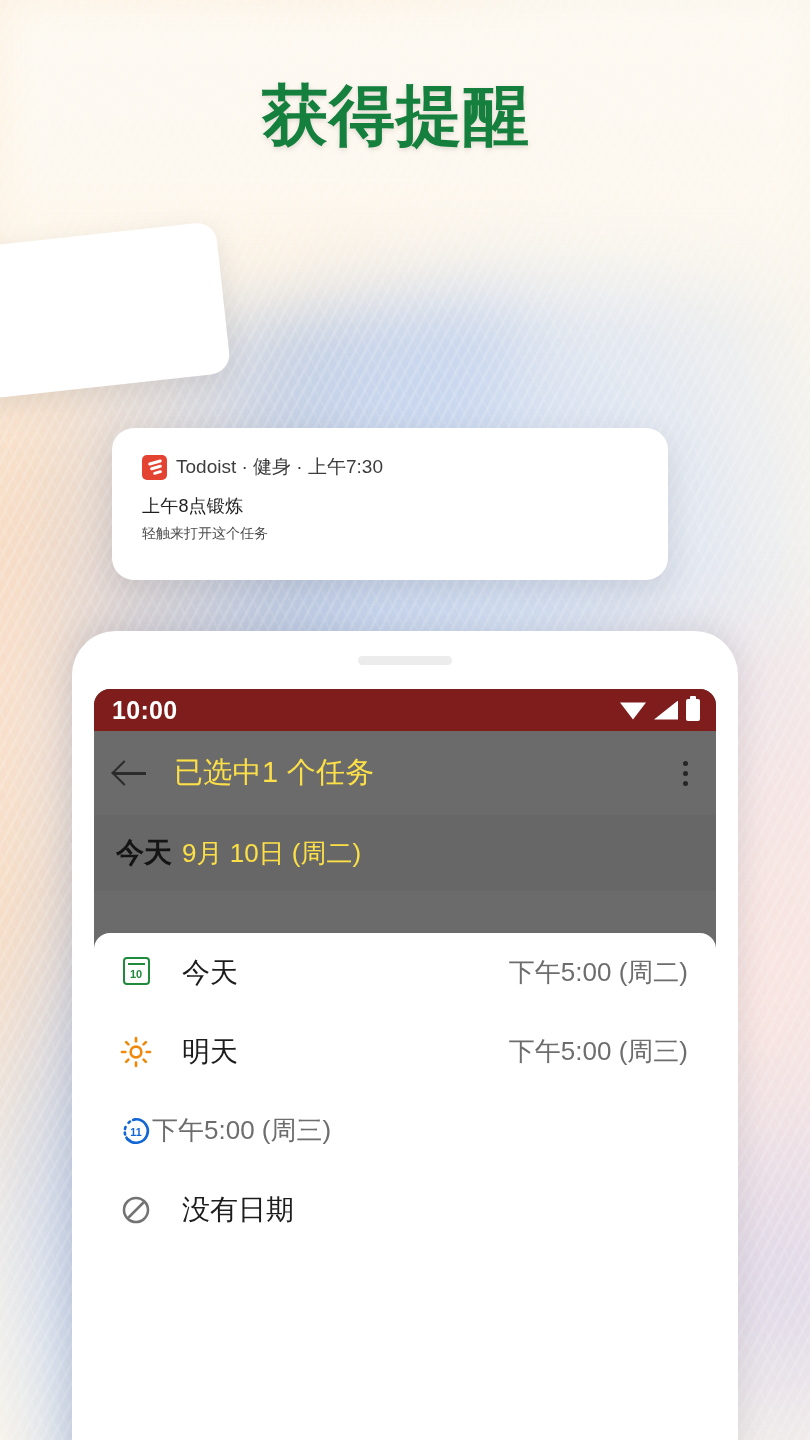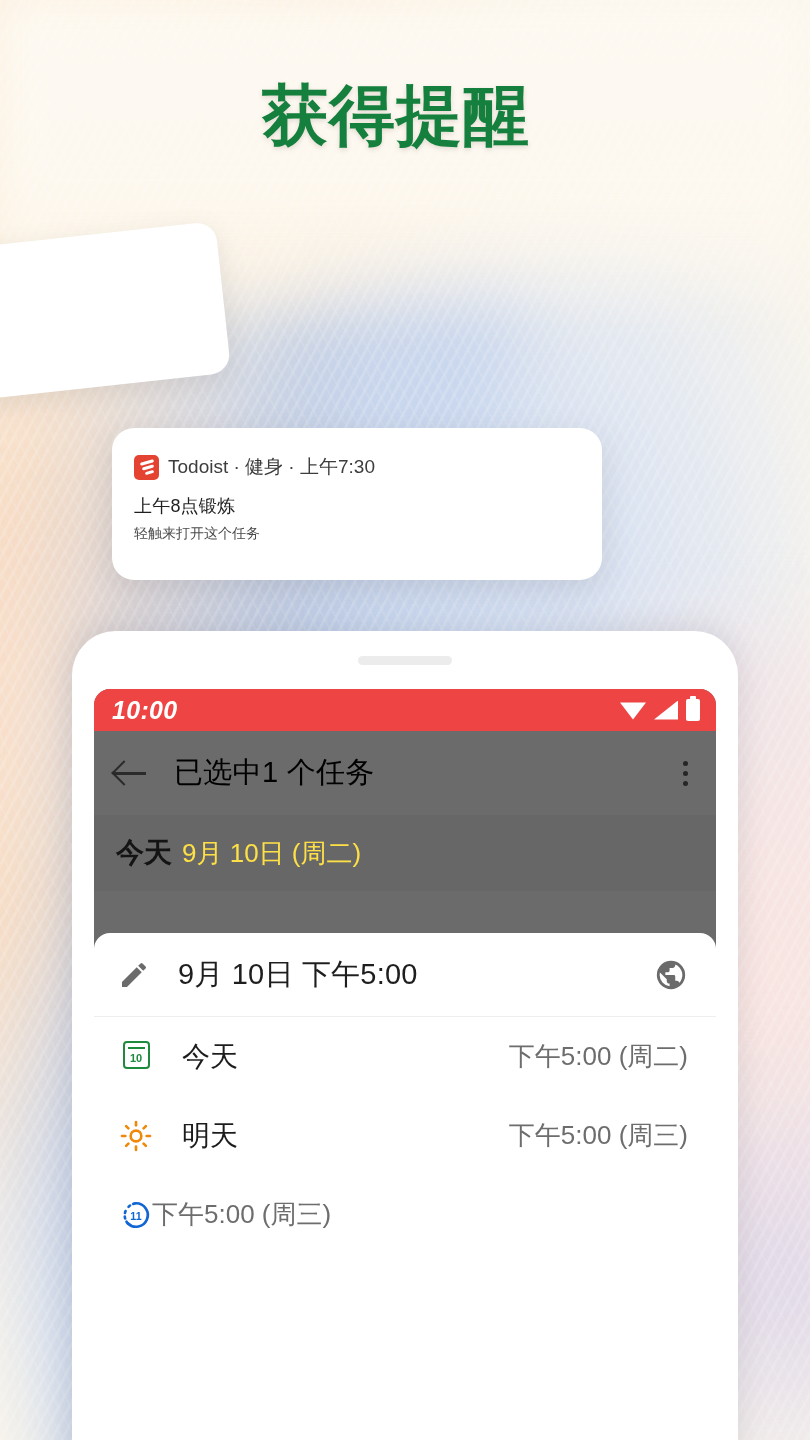--- a/index.html
+++ b/index.html
@@ -109,27 +109,27 @@
     border-radius: 20px;
     transform: rotate(-6.2deg);
     box-shadow: 0 8px 26px rgba(120,110,110,.16);
   }
 
   
   #notification {
     position: absolute;
     left: 112px;
     top: 428px;
-    width: 490px;
+    width: 556px;
     height: 152px;
     background: #ffffff;
     border-radius: 22px;
     box-shadow: 0 10px 30px rgba(110,105,110,.18);
     box-sizing: border-box;
-    padding: 27px 30px 0 22px;
+    padding: 27px 30px 0 30px;
   }
   .notif-head {
     display: flex;
     align-items: center;
     gap: 9px;
     height: 24px;
   }
   .todoist-logo {
     width: 25px; height: 25px;
     border-radius: 5px;
@@ -194,27 +194,26 @@
     width: 622px;
     height: 772px;
     border-radius: 16px 16px 0 0;
     overflow: hidden;
     background: #6b6b6b;
   }
 
   
   #statusbar {
     height: 42px;
-    background: #ef4444;
+    background: #7f1d1d;
     display: flex;
     align-items: center;
     justify-content: space-between;
     padding: 0 16px 0 18px;
     box-sizing: border-box;
-    font-style: italic;
   }
   #clock {
     color: #ffffff;
     font-size: 25px;
     font-weight: bold;
     letter-spacing: .3px;
   }
   #status-icons {
     display: flex;
     align-items: center;
@@ -272,21 +271,21 @@
     position: absolute;
     left: 1px; top: 6px;
     width: 16px; height: 16px;
     border-left: 2.5px solid #2b2b2b;
     border-bottom: 2.5px solid #2b2b2b;
     transform: rotate(45deg);
   }
   #appbar-title {
     flex: 1 1 auto;
     font-size: 29px;
-    color: #000000;
+    color: #fde047;
     letter-spacing: .3px;
   }
   .kebab {
     width: 26px; height: 30px;
     display: flex;
     flex-direction: column;
     align-items: center;
     justify-content: center;
     gap: 5px;
     flex: 0 0 auto;
@@ -487,33 +486,20 @@
       </div>
     </div>
 
     <div id="today-banner">
       <span class="strong">今天</span>
       <span class="muted">9月 10日 (周二)</span>
     </div>
 
     <div id="sheet">
 
-      <div id="edit-row">
-        <span class="pencil">
-          <svg width="32" height="32" viewBox="0 0 24 24" aria-hidden="true">
-            <path d="M3 17.25V21h3.75L17.81 9.94l-3.75-3.75L3 17.25zM20.71 7.04a1 1 0 0 0 0-1.41l-2.34-2.34a1 1 0 0 0-1.41 0l-1.83 1.83 3.75 3.75 1.83-1.83z" fill="#6b6b6b"></path>
-          </svg>
-        </span>
-        <span id="edit-text">9月 10日 下午5:00</span>
-        <span class="globe">
-          <svg width="34" height="34" viewBox="0 0 24 24" aria-hidden="true">
-            <path d="M12 2a10 10 0 1 0 0 20 10 10 0 0 0 0-20zm-1 17.93A8 8 0 0 1 4 12c0-.62.07-1.21.21-1.79L9 15v1a2 2 0 0 0 2 2v1.93zm6.9-2.54A2 2 0 0 0 16 16h-1v-3a1 1 0 0 0-1-1H8v-2h2a1 1 0 0 0 1-1V7h2a2 2 0 0 0 2-2v-.41A7.99 7.99 0 0 1 17.9 17.39z" fill="#6b6b6b"></path>
-          </svg>
-        </span>
-      </div>
 
       <div class="opt-row">
         <span class="opt-icon">
           <span class="cal10">
               <b>10</b>
             </span>
         </span>
         <span class="opt-label">今天</span>
         <span class="opt-value">下午5:00 (周二)</span>
       </div>
@@ -544,16 +530,26 @@
           <svg width="32" height="32" viewBox="0 0 24 24" aria-hidden="true">
             <path d="M12 3.2a8.8 8.8 0 1 1-6.2 15" fill="none" stroke="#1266d4" stroke-width="2" stroke-linecap="round"></path>
             <path d="M5.8 18.2A8.8 8.8 0 0 1 5.2 7.2" fill="none" stroke="#1266d4" stroke-width="2" stroke-linecap="round" stroke-dasharray="1.5 2.6"></path>
             <path d="M6.4 5.9A8.8 8.8 0 0 1 12 3.2" fill="none" stroke="#1266d4" stroke-width="2" stroke-linecap="round" stroke-dasharray="1.5 2.6"></path>
             <text x="12" y="15.6" font-size="8" font-weight="bold" fill="#1266d4" text-anchor="middle" font-family="Liberation Sans, sans-serif">11</text>
           </svg>
         </span>
         <span class="opt-value">下午5:00 (周三)</span>
       </div>
 
+      <div class="opt-row">
+        <span class="opt-icon">
+          <svg width="32" height="32" viewBox="0 0 24 24" aria-hidden="true">
+            <circle cx="12" cy="12" r="9" fill="none" stroke="#737373" stroke-width="1.9"></circle>
+            <line x1="6.2" y1="17.8" x2="17.8" y2="6.2" stroke="#737373" stroke-width="1.9"></line>
+          </svg>
+        </span>
+        <span class="opt-label">没有日期</span>
+        <span class="opt-value"></span>
+      </div>
 
     </div>
   </div>
 </div>
 
 </body></html>

